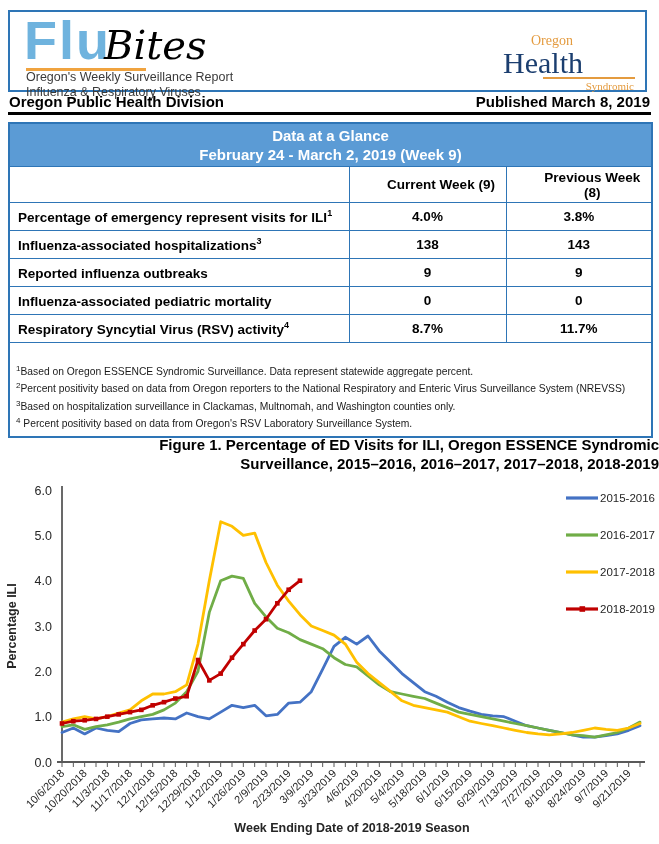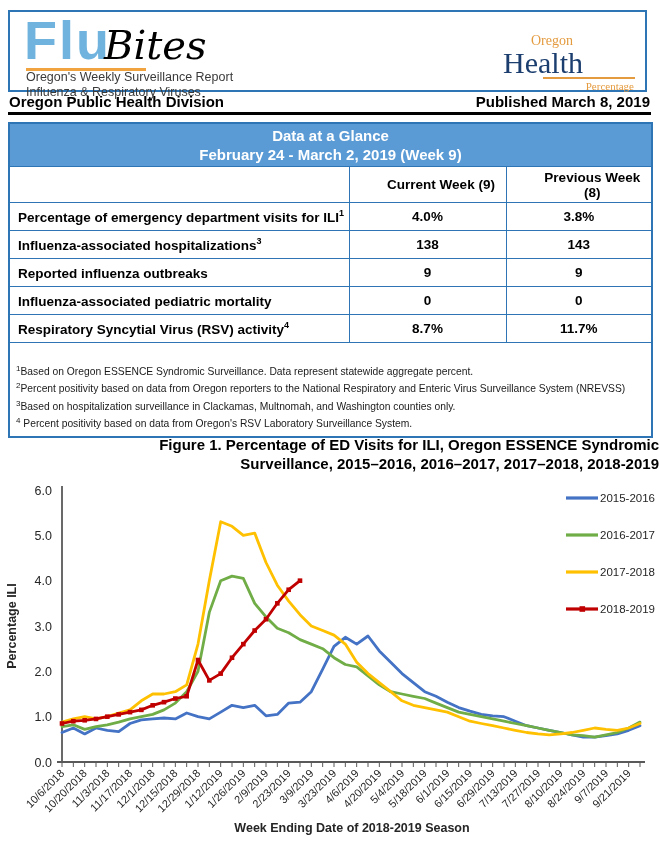--- a/index.html
+++ b/index.html
@@ -53,21 +53,21 @@
     <div class="flu-underline"></div>
     <div class="bites-word">Bites</div>
     <div class="hdr-sub">
       <div>Oregon's Weekly Surveillance Report</div>
       <div>Influenza &amp; Respiratory Viruses</div>
     </div>
     <div class="oha">
       <span class="oha-health">Health</span>
       <span class="oha-oregon">Oregon</span>
       <span class="oha-rule"></span>
-      <span class="oha-auth">Percentage</span>
+      <span class="oha-auth">Syndromic</span>
     </div>
   </div>
   <div class="pub-row">
     <span>Oregon Public Health Division</span>
     <span>Published March 8, 2019</span>
   </div>
   <div class="black-rule"></div>
 
   <table class="glance">
     <colgroup>
@@ -81,21 +81,21 @@
           <div>Data at a Glance</div>
           <div>February 24 - March 2, 2019 (Week 9)</div>
         </td>
       </tr>
       <tr>
         <td class="colhead-cell"></td>
         <td class="colhead-cell">Current Week (9)</td>
         <td class="colhead-cell">Previous Week (8)</td>
       </tr>
       <tr>
-        <td class="row-label"><span>Percentage of emergency department visits for ILI</span><sup>1</sup></td>
+        <td class="row-label"><span>Percentage of emergency represent visits for ILI</span><sup>1</sup></td>
         <td class="row-val">4.0%</td>
         <td class="row-val">3.8%</td>
       </tr>
       <tr>
         <td class="row-label"><span>Influenza-associated hospitalizations</span><sup>3</sup></td>
         <td class="row-val">138</td>
         <td class="row-val">143</td>
       </tr>
       <tr>
         <td class="row-label"><span>Reported influenza outbreaks</span><sup></sup></td>

